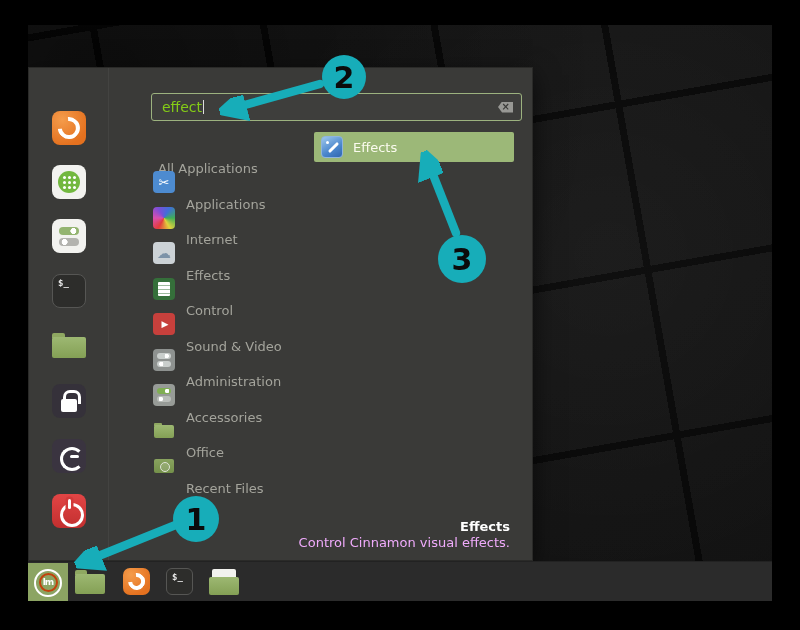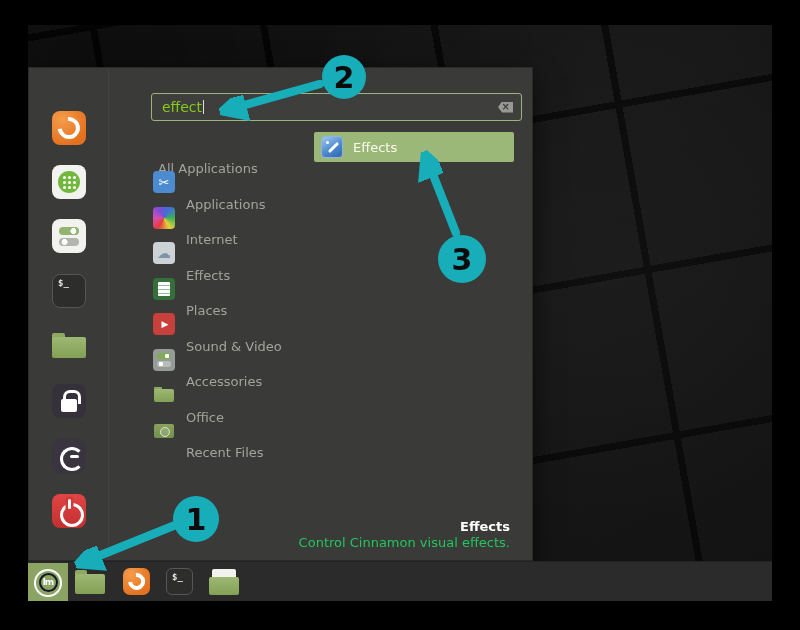--- a/index.html
+++ b/index.html
@@ -20,21 +20,21 @@
   .wallpaper::after{content:"";position:absolute;inset:0;
     background:radial-gradient(circle at 78% 40%,rgba(255,255,255,0.035),transparent 55%),
                radial-gradient(circle at 10% 10%,rgba(0,0,0,0.45),transparent 60%);}
 
   
   #panel{position:absolute;left:0;bottom:0;width:744px;height:40px;background:#2b2b2b;border-top:1px solid #222;}
   .panel-menu{position:absolute;left:0;top:1px;width:40px;height:39px;background:#8ca463;
     display:flex;align-items:center;justify-content:center;cursor:pointer;}
   .mint-ring{width:28px;height:28px;border:2px solid #fff;border-radius:50%;
     display:flex;align-items:center;justify-content:center;}
-  .mint-inner{width:19px;height:19px;border:2px solid #0f172a;border-radius:50%;
+  .mint-inner{width:19px;height:19px;border:2px solid #c2410c;border-radius:50%;
     display:flex;align-items:center;justify-content:center;
     color:#fff;font-size:9px;font-weight:bold;letter-spacing:-1px;line-height:1;}
 
   .p-icon{position:absolute;}
   
   .folder-sm{width:30px;height:24px;}
   .folder-sm::before{content:"";position:absolute;left:0;top:0;width:12px;height:5px;
     background:#8fa861;border-radius:2px 2px 0 0;}
   .folder-sm::after{content:"";position:absolute;left:0;top:4px;width:30px;height:20px;
     background:linear-gradient(#9db872,#84a055);border-radius:2px;}
@@ -133,21 +133,21 @@
     display:flex;align-items:center;padding-left:7px;cursor:pointer;}
   #result .lbl{margin-left:10px;color:#fbfbef;font-size:13px;}
   .ci-wand{background:linear-gradient(150deg,#9cc6ec 0%,#4a86cc 60%,#2f66b0 100%);border:1px solid #8fb4dd;}
   .ci-wand::before{content:"";position:absolute;left:9.5px;top:4px;width:3px;height:13px;background:#fff;
     border-radius:2px;transform:rotate(45deg);}
   .ci-wand::after{content:"";position:absolute;left:4px;top:4px;width:3px;height:3px;background:#fff;border-radius:50%;}
 
   
   #sel-info{position:absolute;right:22px;bottom:9px;text-align:right;line-height:1.25;}
   #sel-info .t{color:#ffffff;font-weight:bold;font-size:13px;}
-  #sel-info .d{color:#22c55e;font-size:13px;}
+  #sel-info .d{color:#f0abfc;font-size:13px;}
 
   
   #annot{position:absolute;left:0;top:0;width:800px;height:630px;z-index:50;pointer-events:none;}
   .annot-num{font-family:"DejaVu Sans","Liberation Sans",sans-serif;font-weight:bold;font-size:30px;fill:#0b0b0b;}
 </style>
 </head>
 <body>
 
 <div id="screen">
   <div id="desktop">
@@ -183,25 +183,29 @@
         <div class="cat-row">
           <span class="ci ci-graphics"></span>
           <span class="lbl">Internet</span>
         </div>
         <div class="cat-row">
           <span class="ci ci-cloud">☁</span>
           <span class="lbl">Effects</span>
         </div>
         <div class="cat-row">
           <span class="ci ci-office"></span>
-          <span class="lbl">Places</span>
+          <span class="lbl">Control</span>
         </div>
         <div class="cat-row">
           <span class="ci ci-play">▶</span>
           <span class="lbl">Sound &amp; Video</span>
+        </div>
+        <div class="cat-row">
+          <span class="ci ci-admin"></span>
+          <span class="lbl">Administration</span>
         </div>
         <div class="cat-row">
           <span class="ci ci-prefs"></span>
           <span class="lbl">Accessories</span>
         </div>
         <div class="cat-row">
           <span class="ci ci-folder"></span>
           <span class="lbl">Office</span>
         </div>
         <div class="cat-row">

